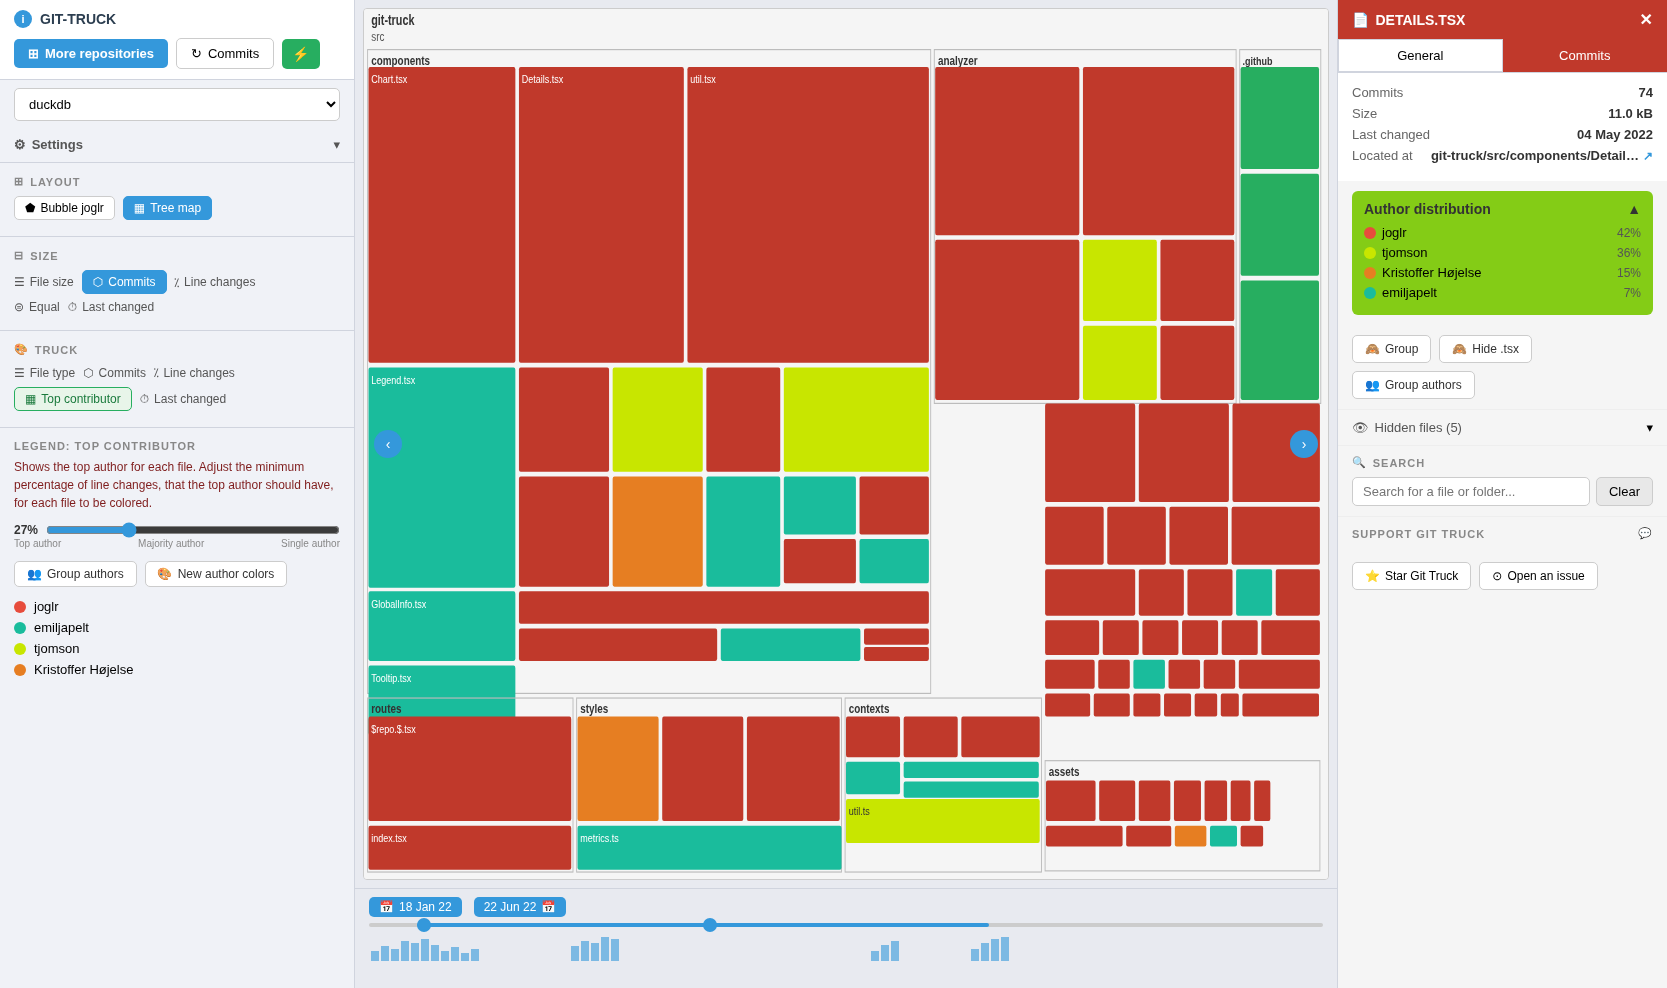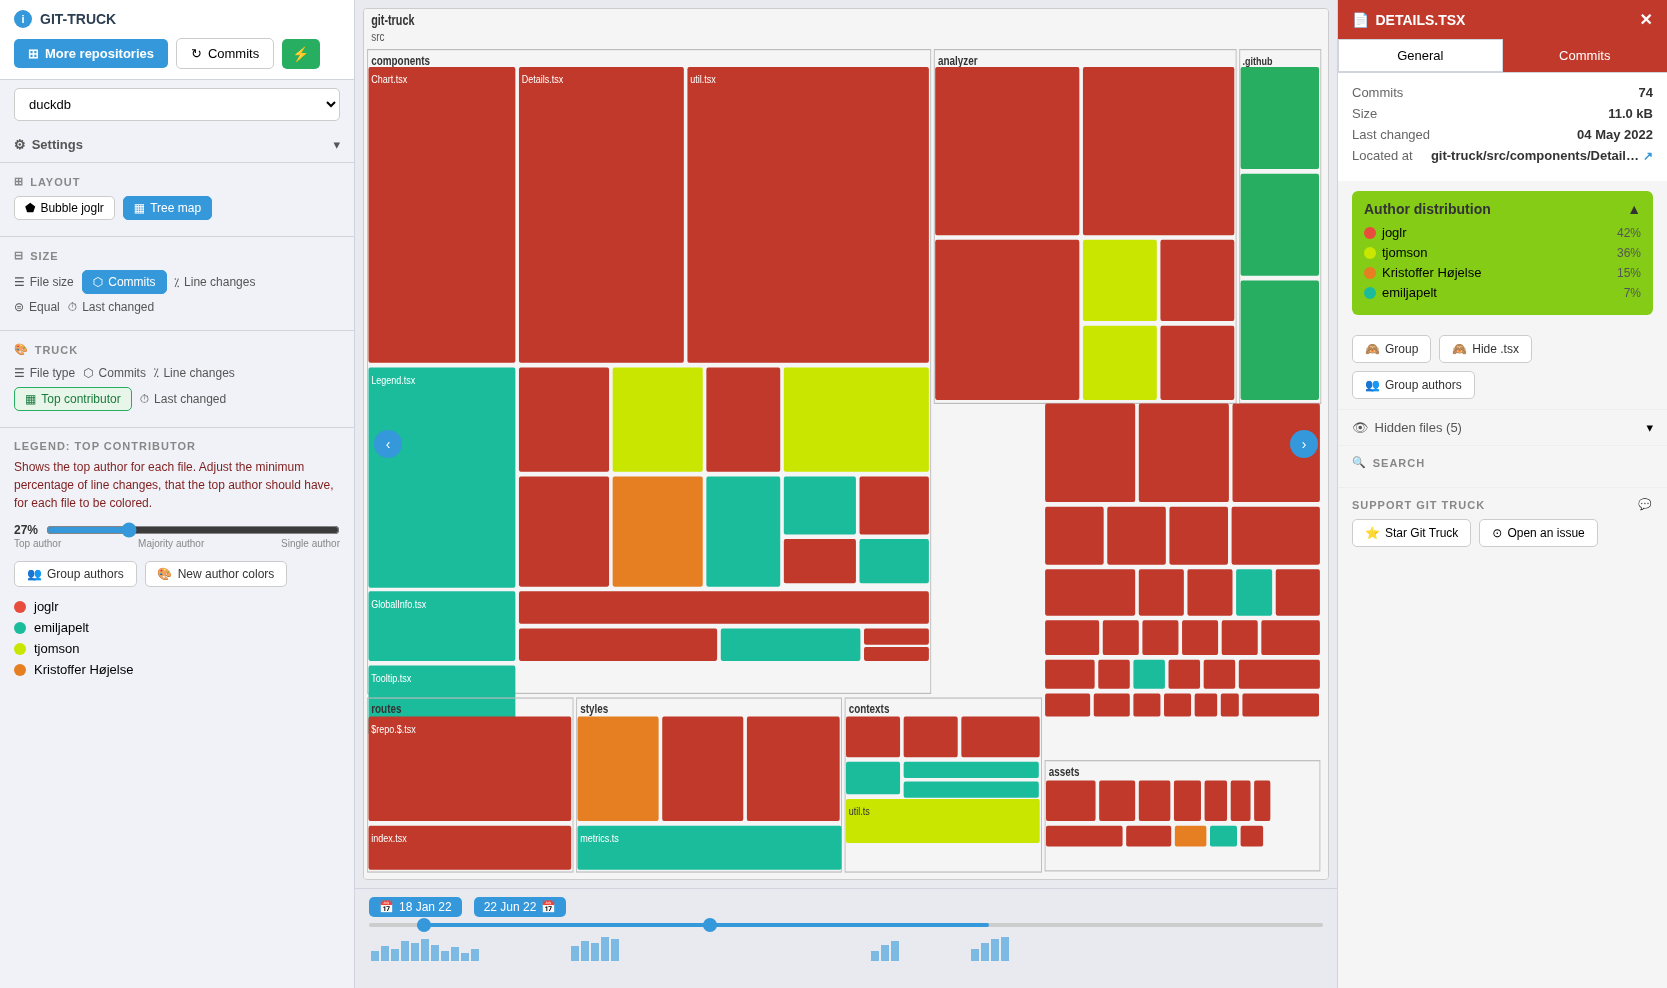--- a/index.html
+++ b/index.html
@@ -392,21 +392,21 @@
       font-size: 13px;
       cursor: pointer;
     }
 
     
     .support-section {
       padding: 10px 14px;
       border-top: 1px solid #eee;
     }
     .support-title {
-      font-size: 11px; font-weight: 700; color: #888; letter-spacing: 1px; margin-bottom: 8px;
+      font-size: 11px; font-weight: 700; color: #888; letter-spacing: 1px; margin-bottom: 22px;
       display: flex; align-items: center; justify-content: space-between;
     }
     .support-buttons { display: flex; gap: 8px; }
     .support-btn {
       padding: 6px 12px;
       border: 1px solid #ccc;
       border-radius: 5px;
       background: #fff;
       font-size: 12px;
       cursor: pointer;
@@ -896,20 +896,24 @@
       <span>Hidden files (5)</span>
     </div>
     <span>▾</span>
   </div>
 
   <div class="search-section">
     <div class="search-title">
       <span>🔍</span>
       <span>SEARCH</span>
     </div>
+    <div class="search-row">
+      <input class="search-input" type="text" placeholder="Search for a file or folder..." style="">
+      <button class="clear-btn">Clear</button>
+    </div>
   </div>
 
   <div class="support-section">
     <div class="support-title">
       <span>SUPPORT GIT TRUCK</span>
       <span>💬</span>
     </div>
     <div class="support-buttons">
       <button class="support-btn">
         <span>⭐</span>

